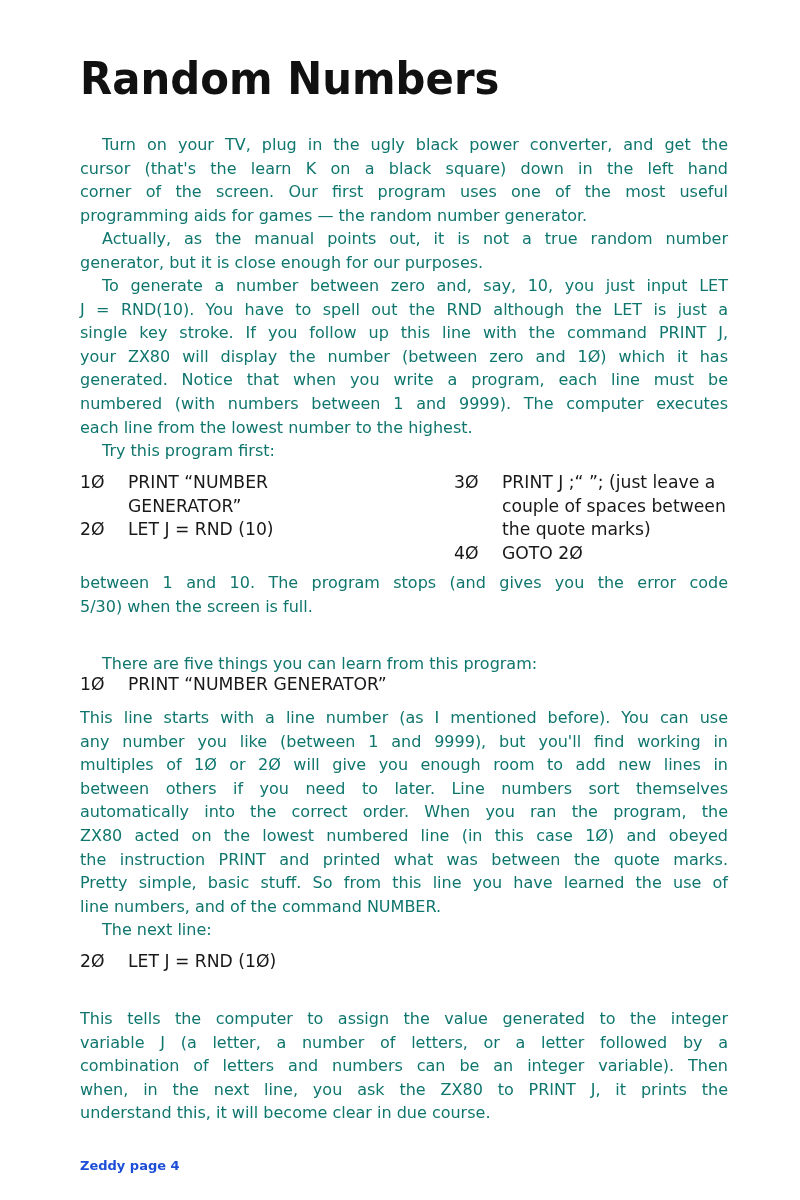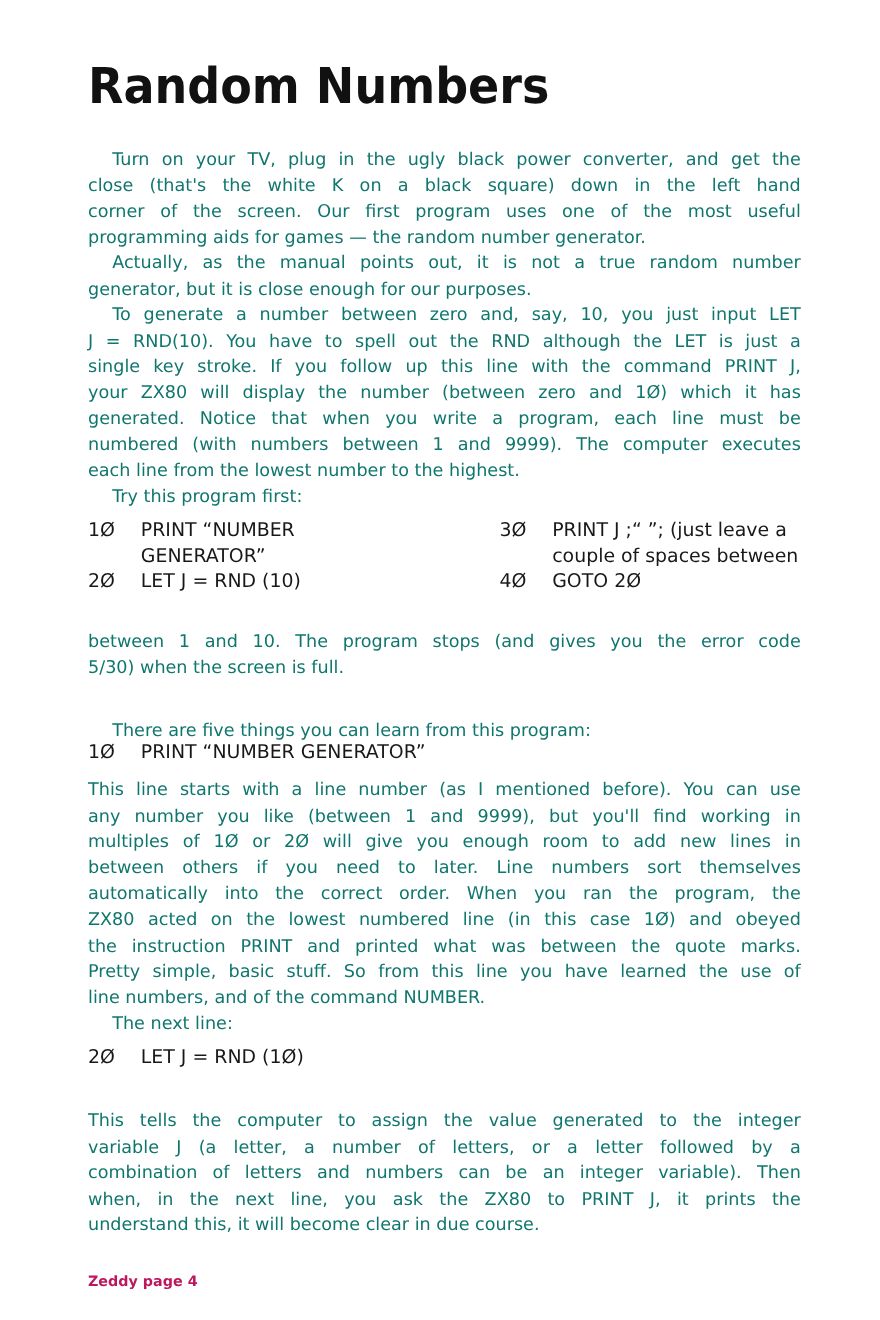--- a/index.html
+++ b/index.html
@@ -21,33 +21,33 @@
   }
   .line { display: block; white-space: nowrap; text-align-last: justify; }
   .line.last { text-align-last: left; }
   .indent { padding-left: 22px; }
   .block { position: absolute; left: 80px; width: 648px; }
   .code-col { position: absolute; font-size: 17.2px; line-height: 23.6px; color: #181818; }
   .code-row { display: flex; }
   .ln { width: 48px; flex: none; }
   .footer {
     position: absolute; left: 80px; top: 1158px;
-    font-weight: bold; font-size: 13px; color: #be185d;
+    font-weight: bold; font-size: 13px; color: #1d4ed8;
   }
   .code-single { position: absolute; left: 80px; font-size: 17.2px; line-height: 23.6px; display: flex; color:#181818; }
 </style>
 </head>
 <body>
 
 <h1 class="title">Random Numbers</h1>
 
 <div class="block" style="top:133px">
   <p class="text">
     <span class="line indent">Turn on your TV, plug in the ugly black power converter, and get the</span>
-    <span class="line">close (that's the white K on a black square) down in the left hand</span>
+    <span class="line">cursor (that's the learn K on a black square) down in the left hand</span>
     <span class="line">corner of the screen. Our first program uses one of the most useful</span>
     <span class="line last">programming aids for games — the random number generator.</span>
   </p>
 </div>
 
 <div class="block" style="top:227px">
   <p class="text">
     <span class="line indent">Actually, as the manual points out, it is not a true random number</span>
     <span class="line last">generator, but it is close enough for our purposes.</span>
   </p>
@@ -84,20 +84,21 @@
     <span>LET J = RND (10)</span>
   </div>
 </div>
 
 <div class="code-col" style="left:454px; top:471px; width:310px;">
   <div class="code-row">
     <span class="ln">3Ø</span>
     <span>
       <span style="display:block">PRINT J ;“ ”; (just leave a</span>
       <span style="display:block">couple of spaces between</span>
+      <span style="display:block">the quote marks)</span>
     </span>
   </div>
   <div class="code-row">
     <span class="ln">4Ø</span>
     <span>GOTO 2Ø</span>
   </div>
 </div>
 
 <div class="block" style="top:571px">
   <p class="text">

